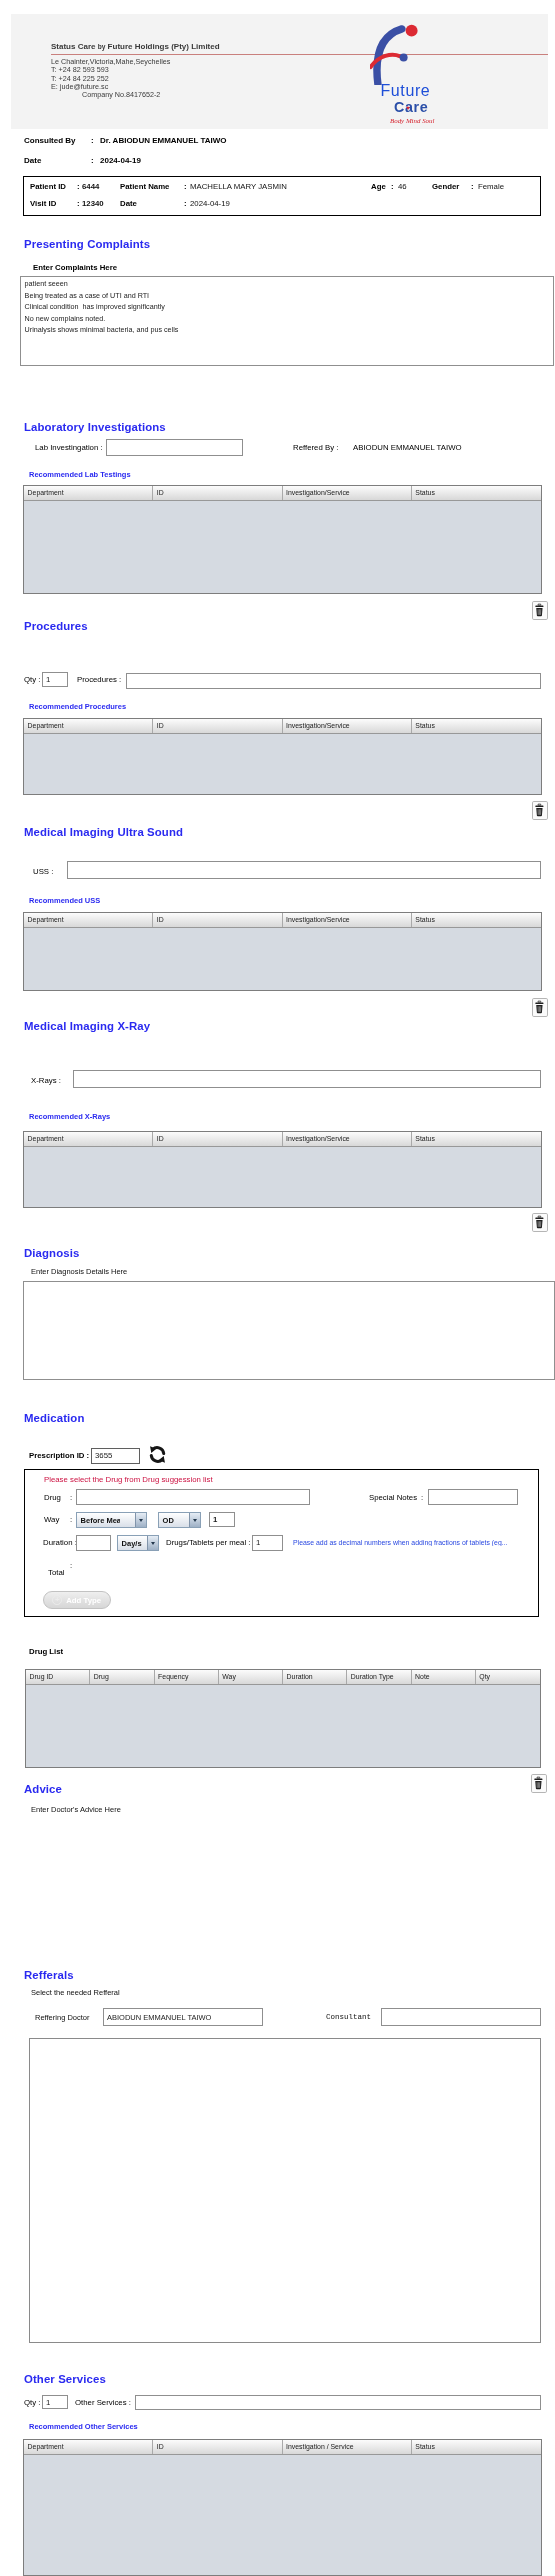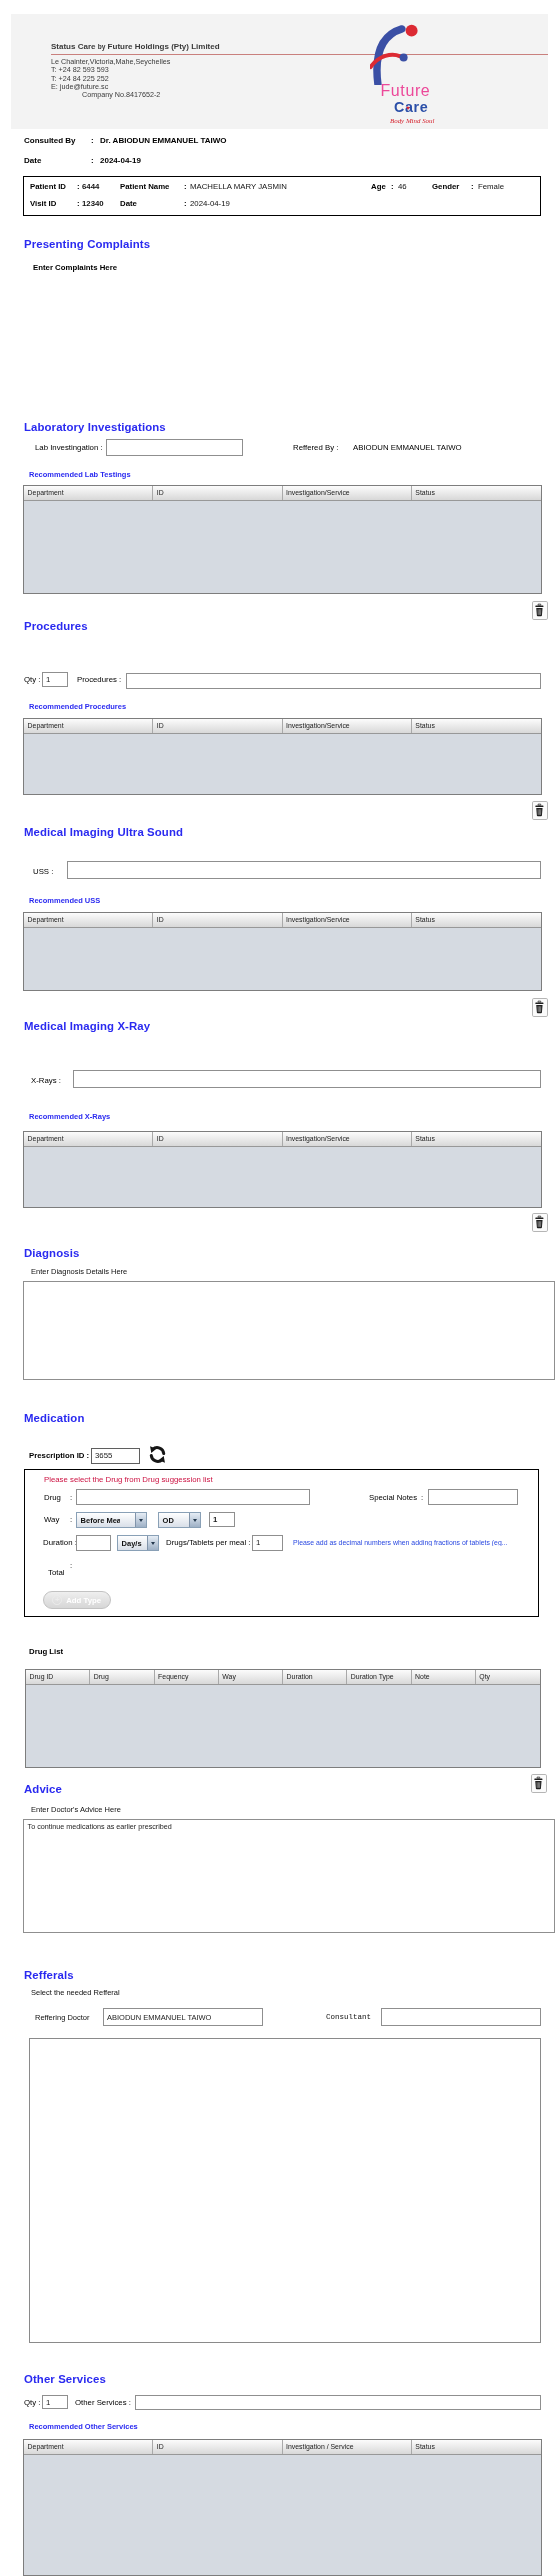--- a/index.html
+++ b/index.html
@@ -32,21 +32,21 @@
   .addbtn{display:flex;align-items:center;gap:4.2px;border:0.6px solid #c2c2c2;border-radius:9px;
           background:linear-gradient(#efefef,#d6d6d6);color:#fff;font-weight:bold;font-size:7.8px;
           padding:0 8.4px;height:18px;cursor:default}
   .plus{width:9.6px;height:9.6px;border:1.2px solid #ececec;border-radius:50%;color:#ececec;
         font-size:7.8px;line-height:7.2px;text-align:center;font-weight:bold;box-sizing:border-box}
   .hdr-box{background:#f3f3f3}
   .company{font-size:8px;font-weight:bold;color:#3a3a3a;white-space:nowrap}
   .company .by{font-size:6.6px}
   .addr{font-size:7.2px;color:#3a3a3a;line-height:8px;white-space:nowrap}
   .pinkline{background:#c9807d;height:1.2px}
-  .logo-future{font-size:16px;color:#ec4899;letter-spacing:0.6px;white-space:nowrap}
+  .logo-future{font-size:16px;color:#1d4ed8;letter-spacing:0.6px;white-space:nowrap}
   .logo-care{font-size:14.3px;font-weight:bold;color:#2b4fa8;letter-spacing:0.6px;white-space:nowrap}
   .care-a{position:relative}
   .care-heart{position:absolute;left:1.2px;top:5.4px;font-size:6px;color:#e02030}
   .tagline{font-family:"Liberation Serif",serif;font-style:italic;color:#d6232e;font-size:6.9px;white-space:nowrap}
   .warn{color:#cc1040;font-size:7.8px;white-space:nowrap}
   .note-blue{color:#2847e0;font-size:6.9px;white-space:nowrap;overflow:hidden;text-overflow:ellipsis}
   .pt-lbl{font-size:7.8px;font-weight:bold;color:#000;white-space:nowrap}
   .pt-val{font-size:7.8px;color:#111;white-space:nowrap}
   .medbox{border:1.8px solid #000;background:#fff;box-sizing:border-box}
   .bigbox{border:1.2px solid #8a8a8a;background:#fff;box-sizing:border-box}
@@ -104,20 +104,25 @@
     <span class="abs pt-lbl" style="left:6px;top:22px;">Visit ID</span>
     <span class="abs pt-lbl" style="left:53px;top:22px;">:</span>
     <span class="abs pt-val blue-val" style="left:58px;top:22px;">12340</span>
     <span class="abs pt-lbl" style="left:96px;top:22px;">Date</span>
     <span class="abs pt-lbl" style="left:160px;top:22px;">:</span>
     <span class="abs pt-val" style="left:166px;top:22px;">2024-04-19</span>
   </div>
 
   <div class="abs h1" style="left:24px;top:238px;">Presenting Complaints</div>
   <div class="abs lbl bold" style="left:33px;top:263px;">Enter Complaints Here</div>
+  <textarea class="abs tb" style="left: 20px; top: 276px; width: 534px; height: 90px;">patient seeen
+Being treated as a case of UTI and RTI
+Clinical condition  has improved significantly
+No new complains noted.
+Urinalysis shows minimal bacteria, and pus cells</textarea>
 
   <div class="abs h1" style="left:24px;top:421px;">Laboratory  Investigations</div>
   <div class="abs lbl" style="left:35px;top:443px;">Lab Investingation :</div>
   <input class="abs tb" style="left: 106px; top: 439px; width: 137px; height: 16.7px;">
   <div class="abs lbl" style="left:293px;top:443px;">Reffered By :</div>
   <div class="abs lbl" style="left:353px;top:443px;">ABIODUN EMMANUEL TAIWO</div>
   <div class="abs rec" style="left:29px;top:470px;">Recommended Lab Testings</div>
   <div class="abs grid" style="left:23px;top:485px;width:519px;height:109px;">
     <div class="ghead">
       <div class="gcell c4">Department</div>
@@ -305,21 +310,20 @@
       <g stroke="#b9b9b9" stroke-width="1.4">
           <line x1="9" y1="13" x2="9.4" y2="25.5"></line>
           <line x1="12" y1="13" x2="12" y2="25.5"></line>
           <line x1="15" y1="13" x2="14.6" y2="25.5"></line>
         </g>
     </svg>
   </button>
 
   <div class="abs h1" style="left:24px;top:1783px;">Advice</div>
   <div class="abs lbl-sm" style="left:31px;top:1805px;text-align:center;">Enter Doctor's Advice Here</div>
-  <textarea class="abs tb" style="left: 23px; top: 1819px; width: 532px; height: 114px;">To continue medications as earlier prescribed</textarea>
 
   <div class="abs h1" style="left:24px;top:1969px;">Refferals</div>
   <div class="abs lbl-sm" style="left:31px;top:1988px;">Select the needed Refferal</div>
   <div class="abs lbl-sm" style="left:35px;top:2013px;">Reffering Doctor</div>
   <input class="abs tb" style="left: 103px; top: 2008px; width: 160px; height: 18px; font-size: 7.5px;" value="ABIODUN EMMANUEL TAIWO">
   <div class="abs lbl-sm" style="left:326px;top:2013px;font-family:Liberation Mono, monospace;">Consultant</div>
   <input class="abs tb" style="left: 381px; top: 2008px; width: 160px; height: 18px;">
   <div class="abs bigbox" style="left:29px;top:2038px;width:512px;height:305px;"></div>
 
   <div class="abs h1" style="left:24px;top:2373px;">Other Services</div>

